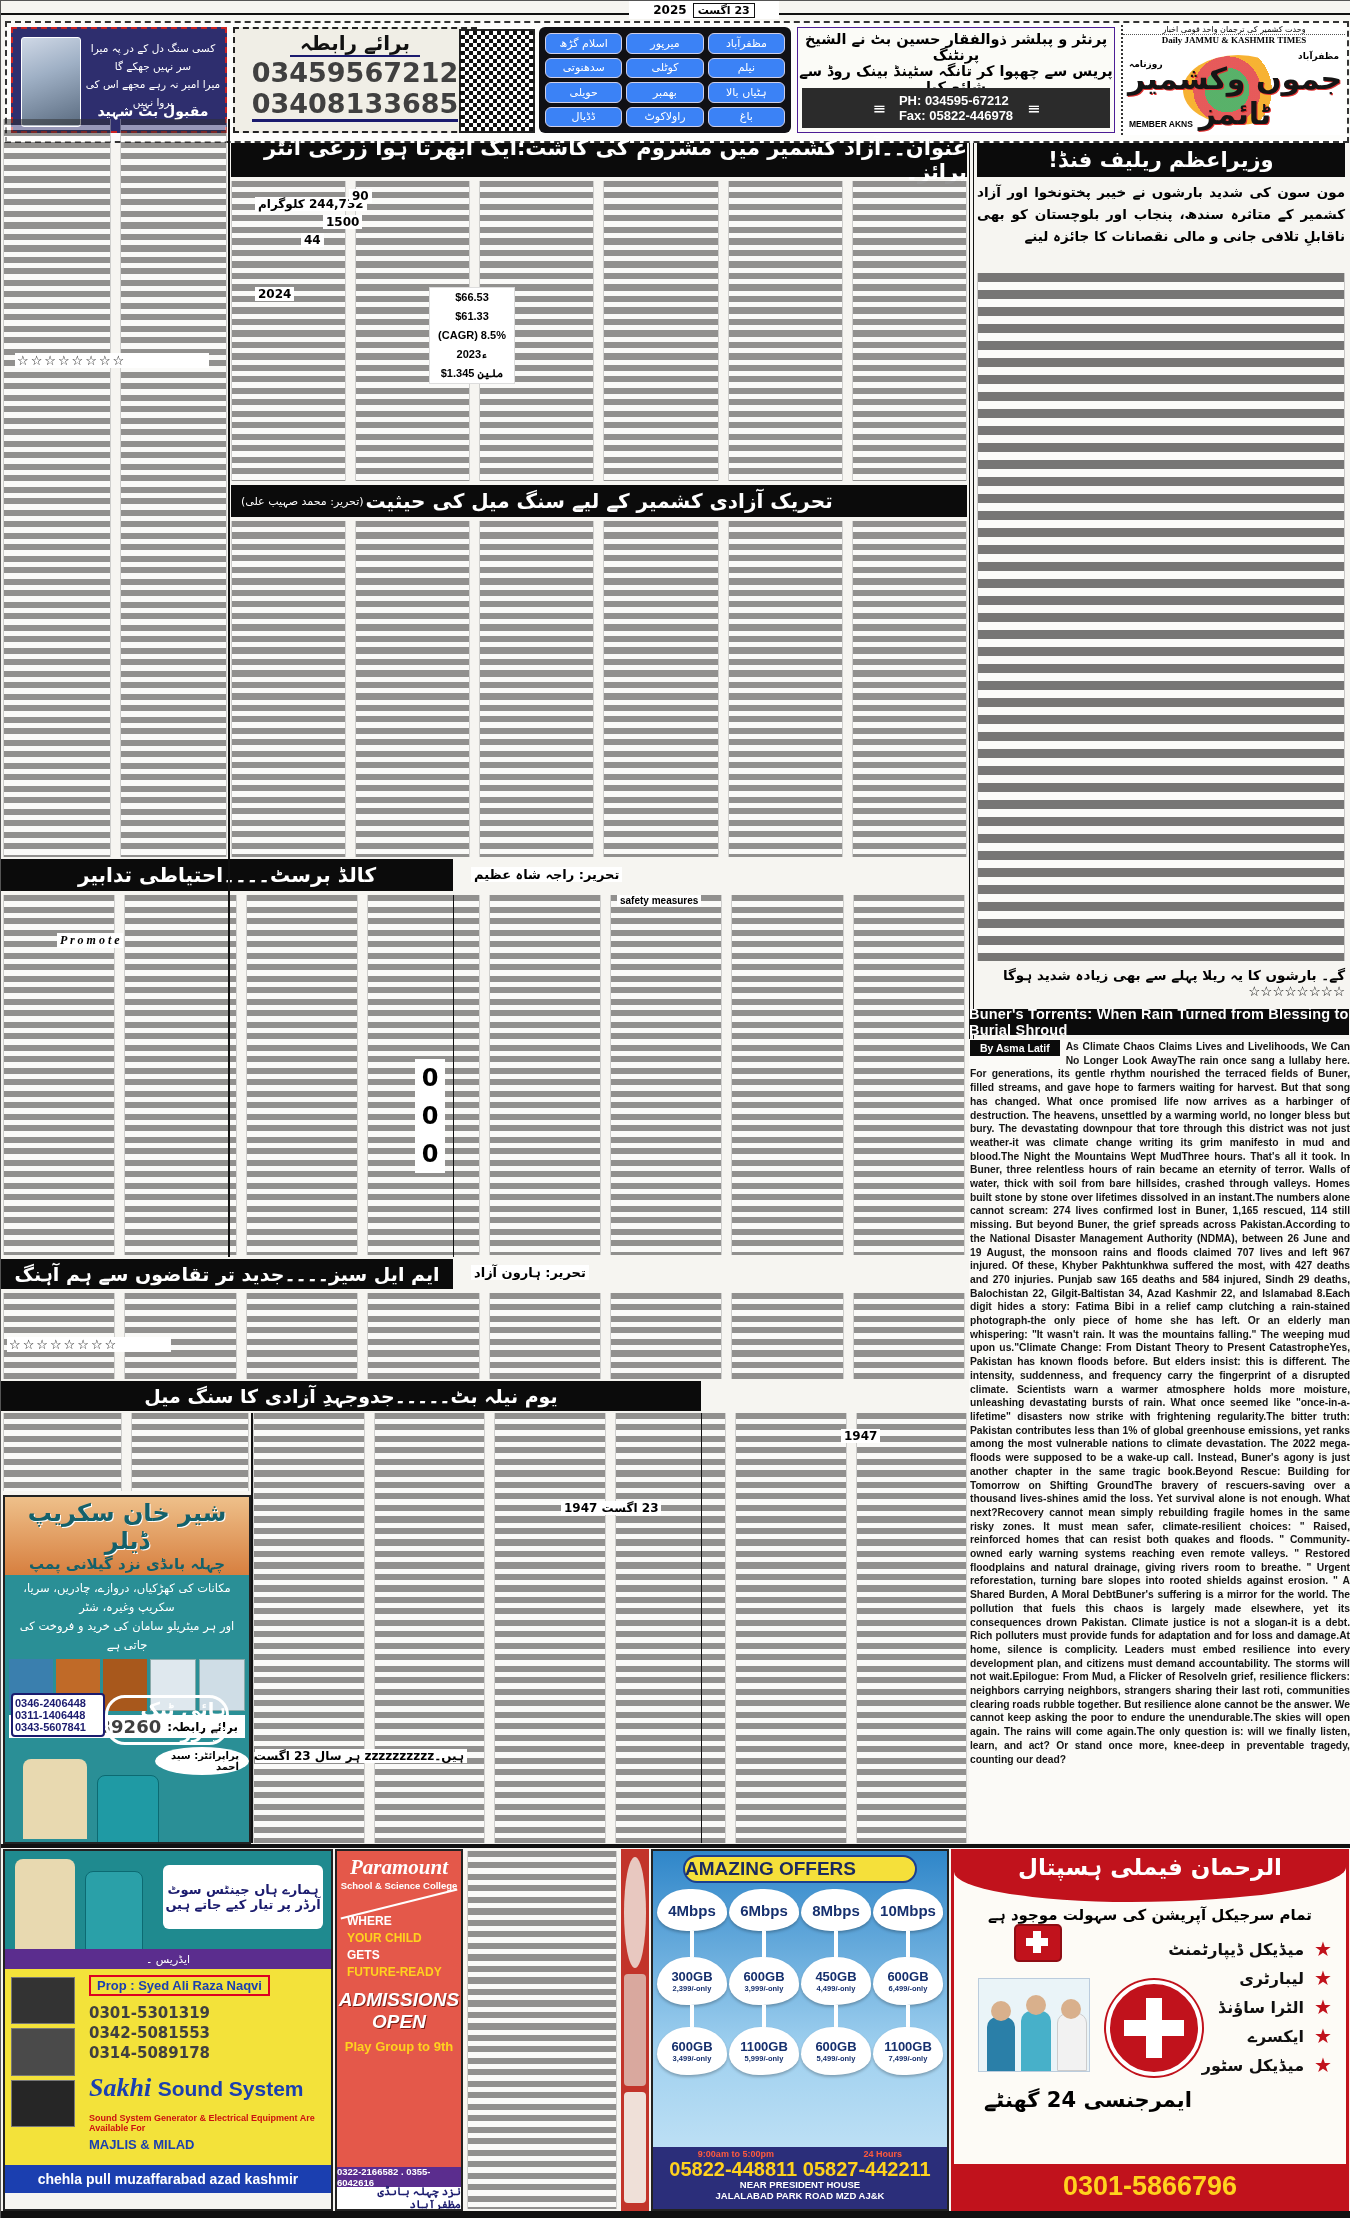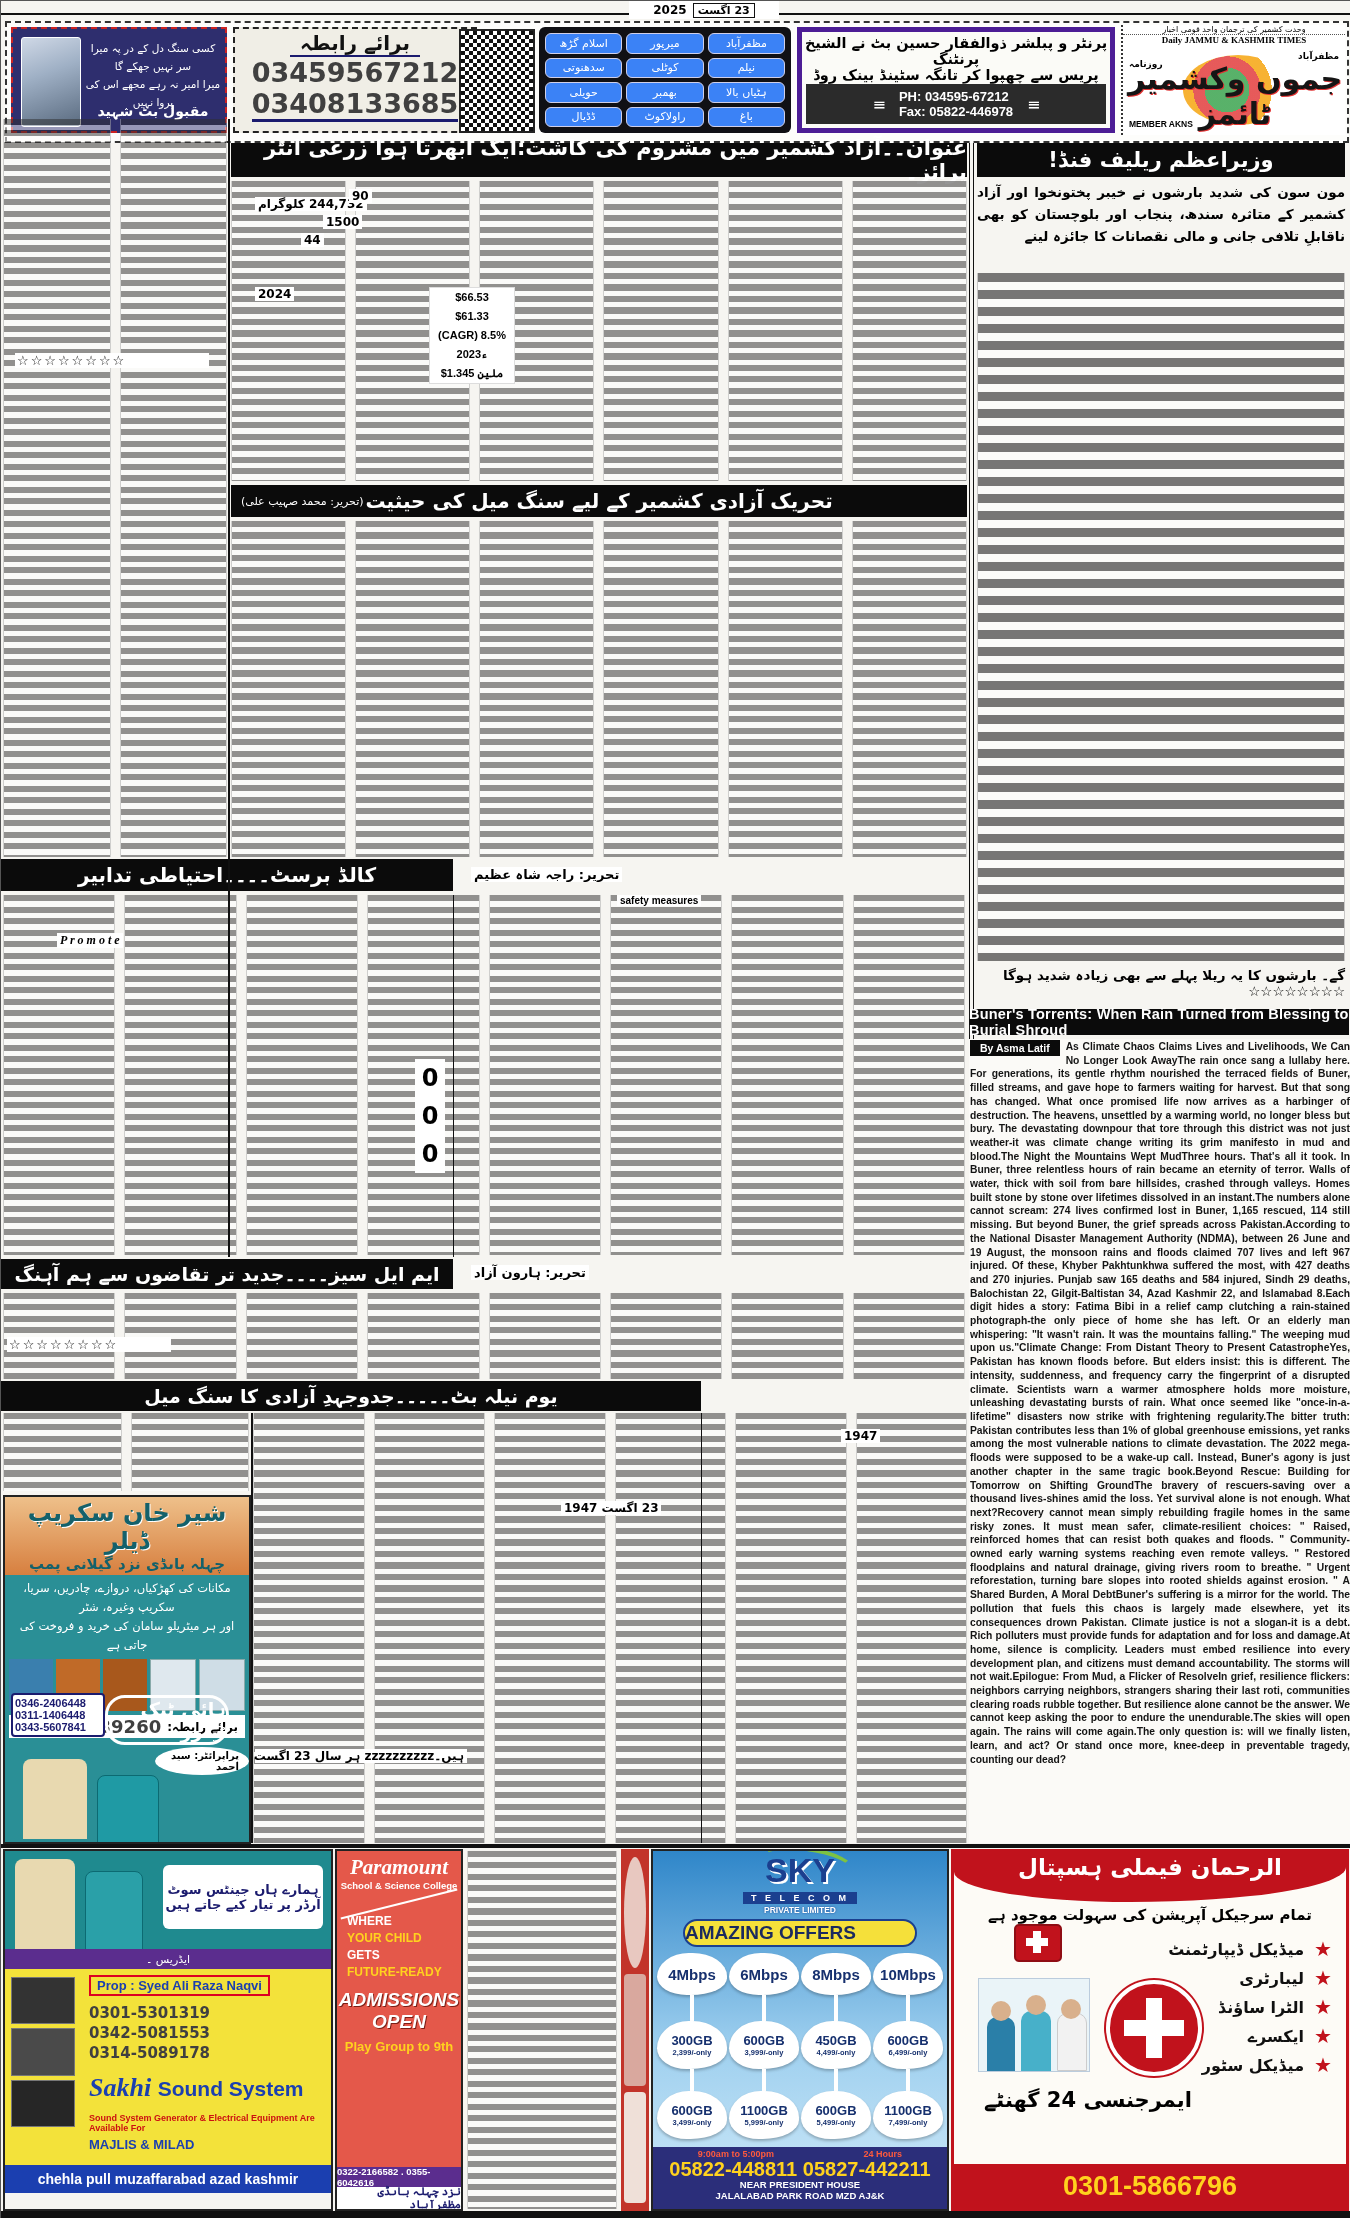--- a/index.html
+++ b/index.html
@@ -71,21 +71,21 @@
     <div class="cityCell">کوٹلی</div>
     <div class="cityCell">نیلم</div>
     <div class="cityCell">حویلی</div>
     <div class="cityCell">بھمبر</div>
     <div class="cityCell">ہٹیاں بالا</div>
     <div class="cityCell">ڈڈیال</div>
     <div class="cityCell">راولاکوٹ</div>
     <div class="cityCell">باغ</div>
   </div>
 
-  <div class="abs" style="left:796px;top:26px;width:318px;height:106px;background:#fbfbf7;border:5px solid #4c1d95;box-sizing:border-box;text-align:center">
+  <div class="abs" style="left:796px;top:26px;width:318px;height:106px;background:#fbfbf7;border:1px solid #4c1d95;box-sizing:border-box;text-align:center">
     <div class="rtl" style="font-size:14.5px;font-weight:bold;margin-top:3px">پرنٹر و پبلشر ذوالفقار حسین بٹ نے الشیخ پرنٹنگ</div>
     <div class="rtl" style="font-size:14.5px;font-weight:bold">پریس سے چھپوا کر تانگہ سٹینڈ بینک روڈ سے شائع کیا</div>
     <div style="height:2px;background:#333;width:70%;margin:3px auto"></div>
     <div style="position:absolute;left:4px;bottom:4px;right:4px;height:40px;background:#2b2b2b;color:#fff;display:flex;align-items:center;justify-content:center;gap:14px">
       <span style="font-size:16px;letter-spacing:-1px">≡</span>
       <span style="text-align:left;font-family:'Liberation Sans',sans-serif;font-size:13px;font-weight:bold">
         <div>PH: 034595-67212</div>
         <div>Fax: 05822-446978</div>
       </span>
       <span style="font-size:16px;letter-spacing:-1px">≡</span>
@@ -306,26 +306,20 @@
     <div class="tc"></div>
   </div>
 
   <div class="abs" style="left:620px;top:1848px;width:28px;height:362px;background:#c2342a;display:flex;flex-direction:column;gap:6px;padding:8px 3px;box-sizing:border-box">
     <div style="flex:1;background:#e8c8c0;border-radius:50%"></div>
     <div style="flex:1;background:#d9a89e;border-radius:4px"></div>
     <div style="flex:1;background:#efe0d8;border-radius:4px"></div>
   </div>
 
   <div class="abs" style="left:650px;top:1848px;width:298px;height:362px;background:linear-gradient(#2f86c9,#9fd0ef 55%,#cfe9f8);border:2px solid #222;box-sizing:border-box;overflow:hidden;font-family:'Liberation Sans',sans-serif">
-    <div style="position:relative;text-align:center;margin-top:2px">
-      <div style="position:absolute;left:104px;top:-6px;width:90px;height:26px;border:4px solid #7dc242;border-color:#7dc242 transparent transparent transparent;border-radius:50%;transform:rotate(8deg)"></div>
-      <div style="font-size:34px;font-weight:bold;color:#1b3f8f;text-shadow:2px 2px 0 #fff;line-height:34px">SKY</div>
-      <div style="display:inline-block;background:#1b3f8f;color:#fff;font-size:9px;font-weight:bold;letter-spacing:3px;padding:1px 8px">T E L E C O M</div>
-      <div style="font-size:8.5px;font-weight:bold;color:#fff;text-shadow:0 0 2px #1b3f8f">PRIVATE LIMITED</div>
-    </div>
     <div style="margin:4px auto 0;width:230px;background:#f5e03a;border:2px solid #1b3f8f;border-radius:14px;text-align:left;font-size:19px;font-weight:bold;color:#1b2a5e;padding:1px 0">AMAZING OFFERS</div>
     <div style="display:flex;justify-content:space-between;padding:6px 4px 0">
       <div style="width:70px;text-align:center">
         <div class="cloud" style="height:42px;font-size:15px">
             <span>4Mbps</span>
           </div>
         <div class="connector" style="height:26px"></div>
         <div class="cloud" style="height:48px">
             <span style="font-size:13px">300GB</span>
             <span style="font-size:7.5px">2,399/-only</span>

